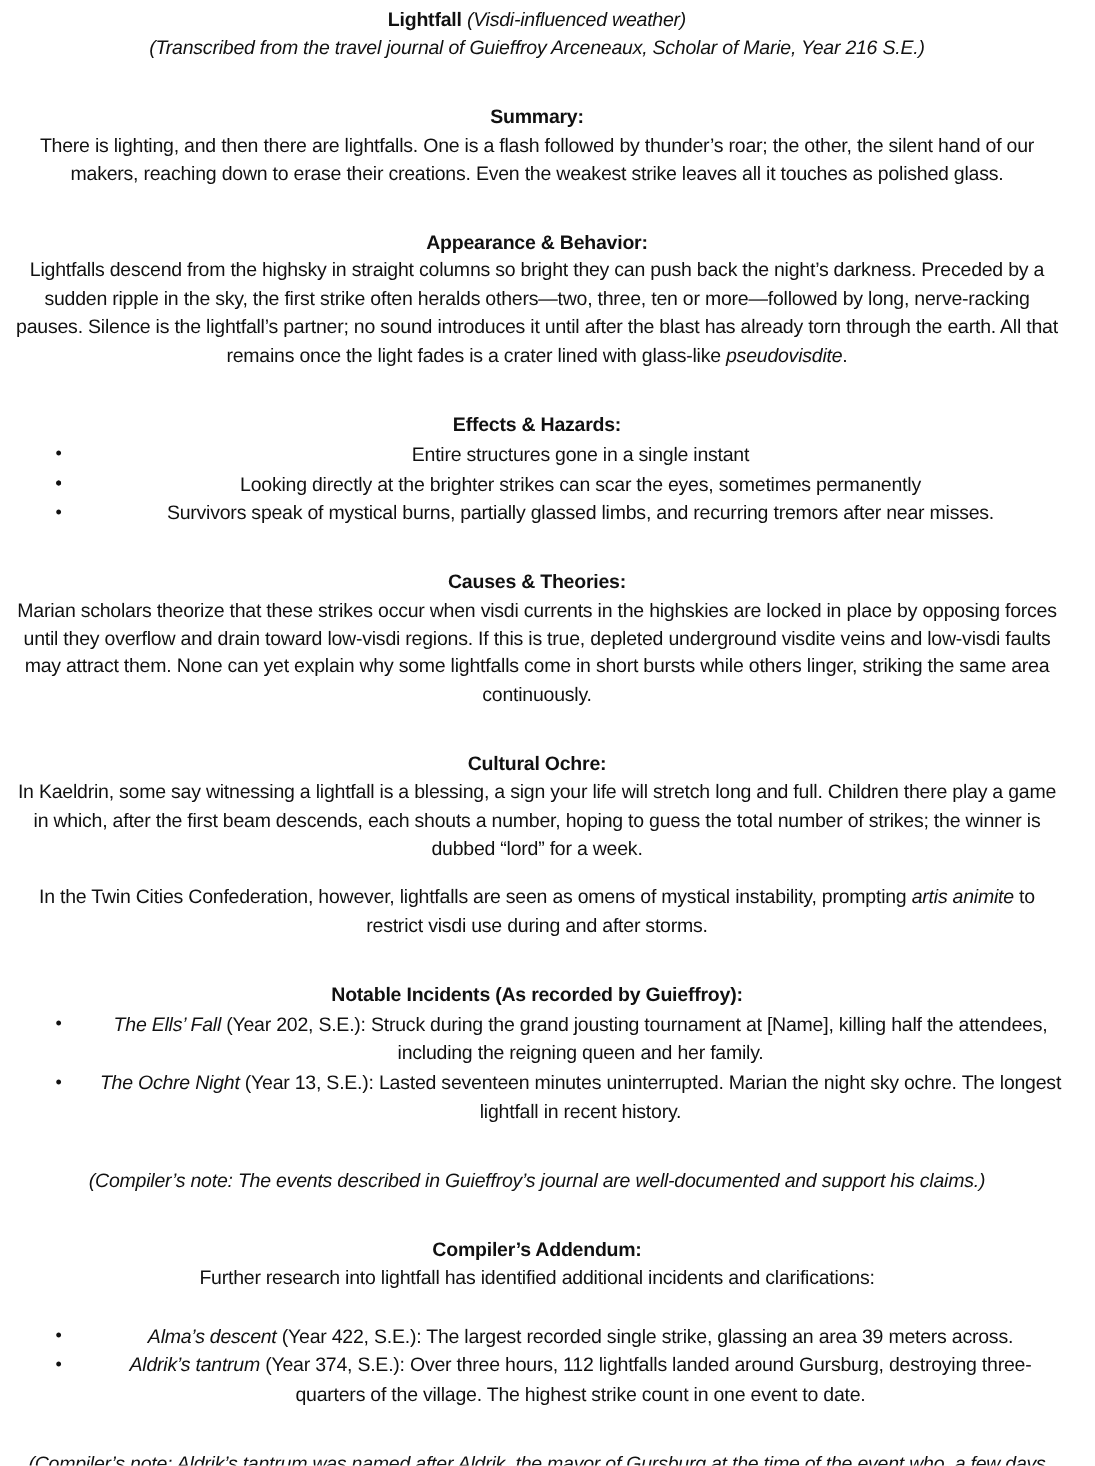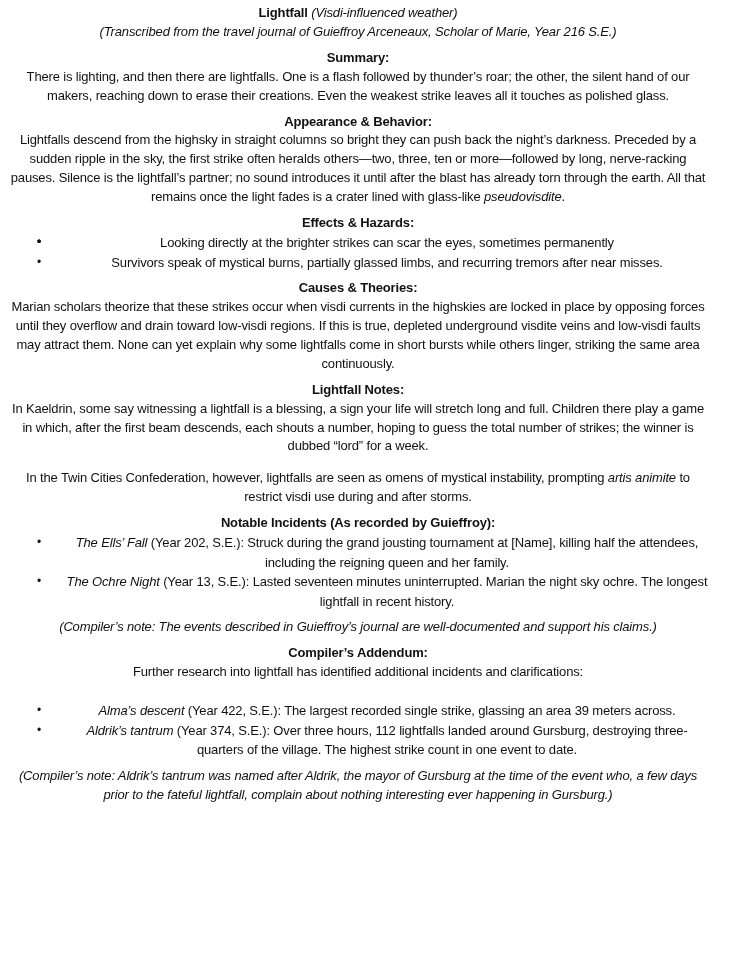--- a/index.html
+++ b/index.html
@@ -16,21 +16,21 @@
   .i { font-style: italic; }
   ul.bul { list-style: none; margin: 0; padding: 0; }
   ul.bul li { position: relative; padding-left: 58px; line-height: 19.6px; }
   ul.bul li .dot {
     position: absolute; left: 29px; top: 0; font-size: 12px;
   }
   .caret {
     display: inline-block; width: 1px; height: 14px; background: #111;
     vertical-align: -2px; margin: 0 0.5px;
   }
-  .sec { margin-top: 7px; }
+  .sec { margin-top: 27px; }
 </style>
 </head>
 <body>
 
 <div class="doc">
 
   <p>
     <span class="h">Lightfall</span>
     <span class="i">(Visdi-influenced weather)</span>
   </p>
@@ -42,34 +42,34 @@
   </div>
 
   <div class="sec">
     <p class="h">Appearance &amp; Behavior:</p>
     <p><span>Lightfalls descend from the highsky in straight columns so bright they can push back the night’s darkness. Preceded by a sudden ripple in the sky, the first strike often heralds others—two, three, ten or more—followed by long, nerve-racking pauses. Silence is the lightfall’s partner; no sound introduces it until after the blast has already torn through the earth. All that remains once the light fades is a crater lined with glass-like </span><span class="i">pseudovisdite</span><span>.</span></p>
   </div>
 
   <div class="sec">
     <p class="h">Effects &amp; Hazards:</p>
     <ul class="bul">
-      <li><span class="dot">•</span></li>
+      <li><span class="dot">•</span><span>Entire structures gone in a single instant</span></li>
       <li><span class="dot">•</span></li>
       <li><span class="dot">•</span><span>Looking directly at the brighter strikes can scar the eyes, sometimes permanently</span></li>
       <li><span class="dot">•</span><span>Survivors speak of mystical burns, partially glassed limbs, and recurring tremors after near misses.</span></li>
     </ul>
   </div>
 
   <div class="sec">
     <p class="h">Causes &amp; Theories:</p>
     <p>Marian scholars theorize that these strikes occur when visdi currents in the highskies are locked in place by opposing forces until they overflow and drain toward low-visdi regions. If this is true, depleted underground visdite veins and low-visdi faults may attract them. None can yet explain why some lightfalls come in short bursts while others linger, striking the same area continuously.</p>
   </div>
 
   <div class="sec">
-    <p class="h">Lightfall Notes:</p>
+    <p class="h">Cultural Ochre:</p>
     <p>In Kaeldrin, some say witnessing a lightfall is a blessing, a sign your life will stretch long and full. Children there play a game in which, after the first beam descends, each shouts a number, hoping to guess the total number of strikes; the winner is dubbed “lord” for a week.</p>
     <div class="blank"></div>
     <p><span>In the Twin Cities Confederation, however, lightfalls are seen as omens of mystical instability, prompting </span><span class="i">artis animite</span><span> to restrict visdi use during and after storms.</span></p>
   </div>
 
   <div class="sec">
     <p class="h">Notable Incidents (As recorded by Guieffroy):</p>
     <ul class="bul">
       <li><span class="dot">•</span><span class="i">The Ells’ Fall</span><span> (Year 202, S.E.): Struck during the grand jousting tournament at [Name], killing half the attendees, including the reigning queen and her family.</span></li>
       <li><span class="dot">•</span><span class="i">The Ochre Night</span><span> (Year 13, S.E.): Lasted seventeen minutes uninterrupted. Marian the night sky ochre. The longest lightfall in recent history.</span></li>

